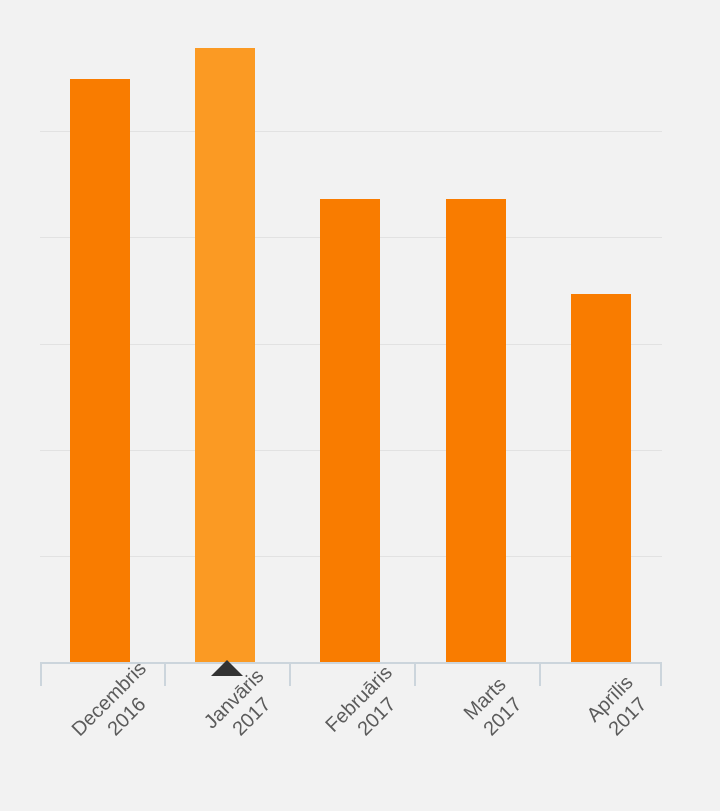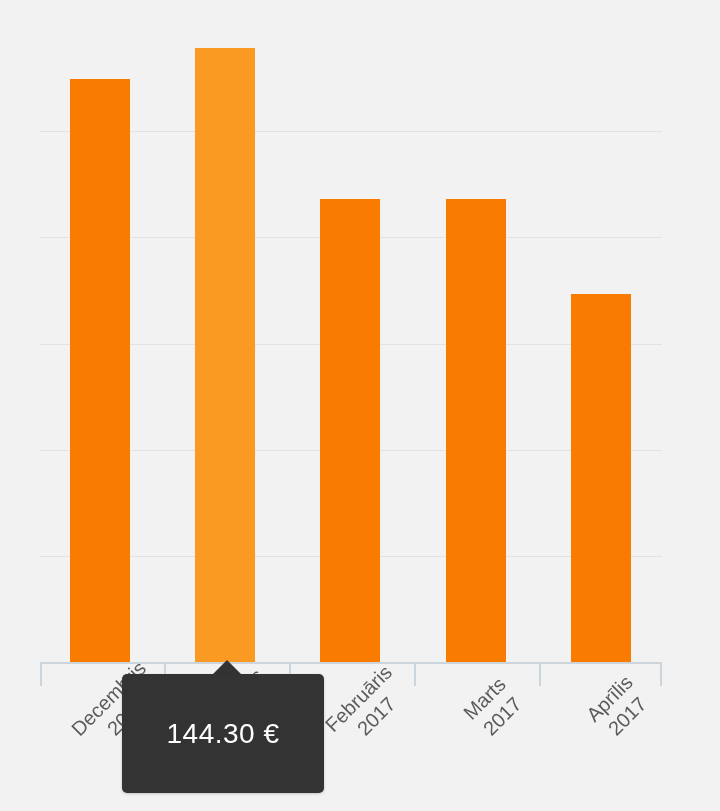--- a/index.html
+++ b/index.html
@@ -155,17 +155,14 @@
       <span class="cat-line">2017</span>
     </div>
     <div class="cat-label" style="left:551px; top:690px; width:100px">
       <span class="cat-line">Aprīlis</span>
       <span class="cat-line">2017</span>
     </div>
 
   </div>
 
   <div id="tooltip-arrow"></div>
-  <div id="tooltip">
-    <span id="tooltip-value">144.30 €</span>
-  </div>
 
 </div>
 
 </body></html>

